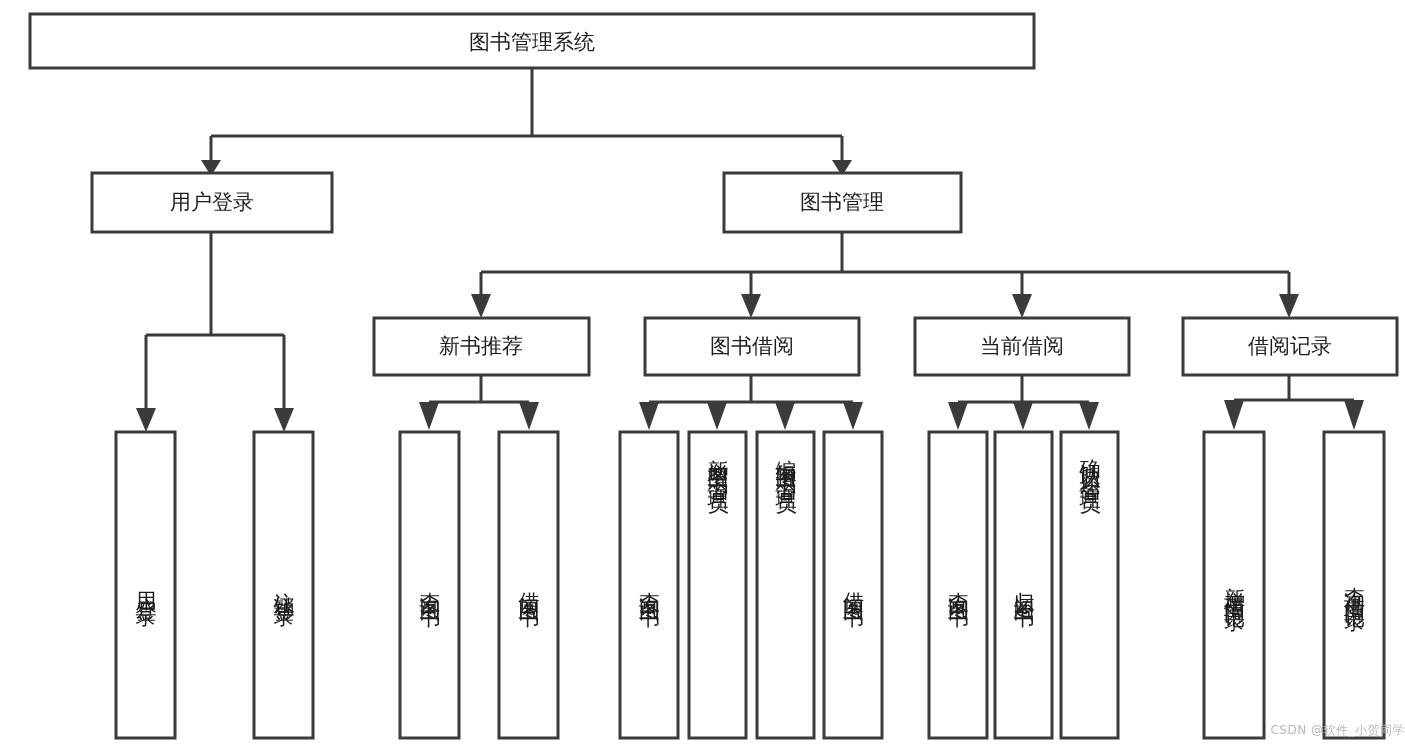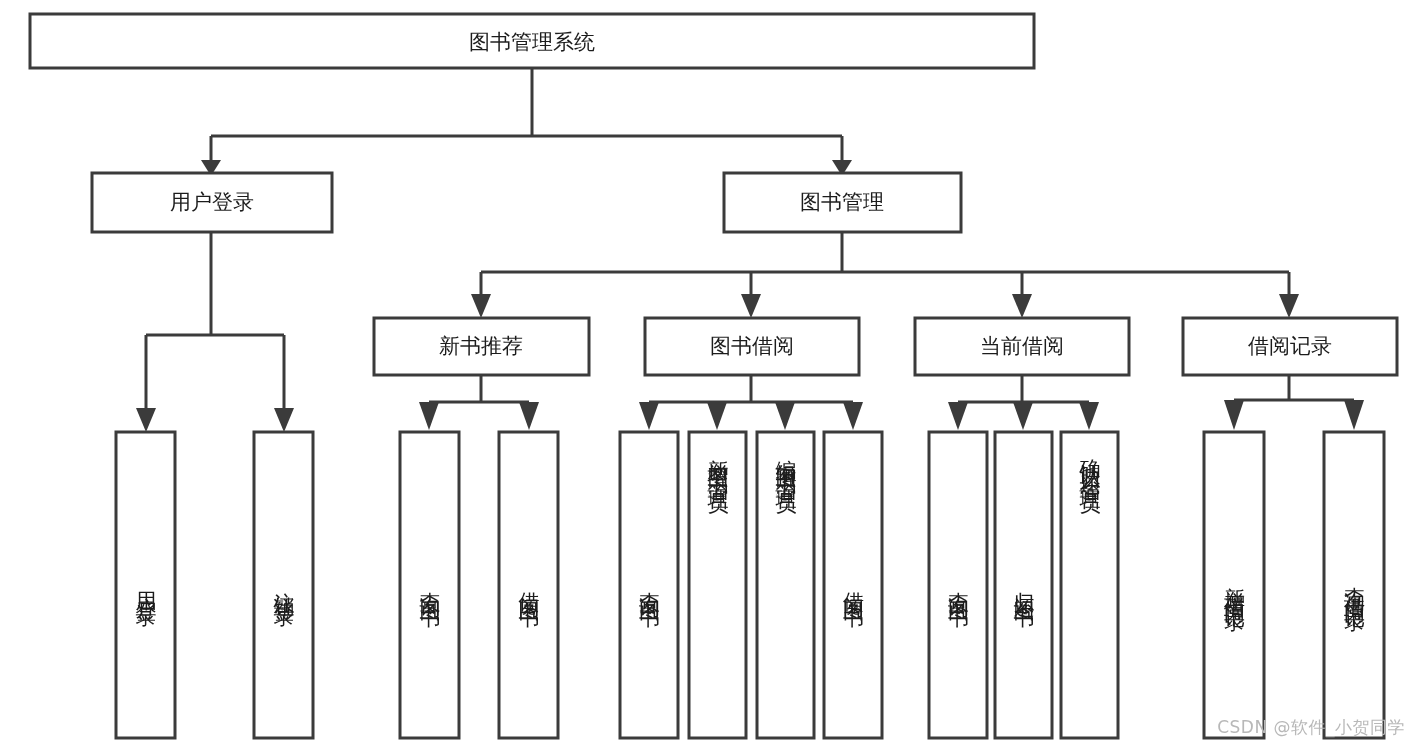--- a/index.html
+++ b/index.html
@@ -65,21 +65,21 @@
     line-height: 1;
     letter-spacing: 5px;
     color: #1c1c1c;
     white-space: nowrap;
   }
   #watermark {
     position: absolute;
     right: 12px;
     bottom: 8px;
     font-family: "DejaVu Sans", "Liberation Sans", sans-serif;
-    font-size: 17px;
+    font-size: 12px;
     color: #b8b8b8;
     letter-spacing: 0.5px;
     white-space: nowrap;
   }
 </style>
 </head>
 <body>
 
 <div id="diagram-root">
 

